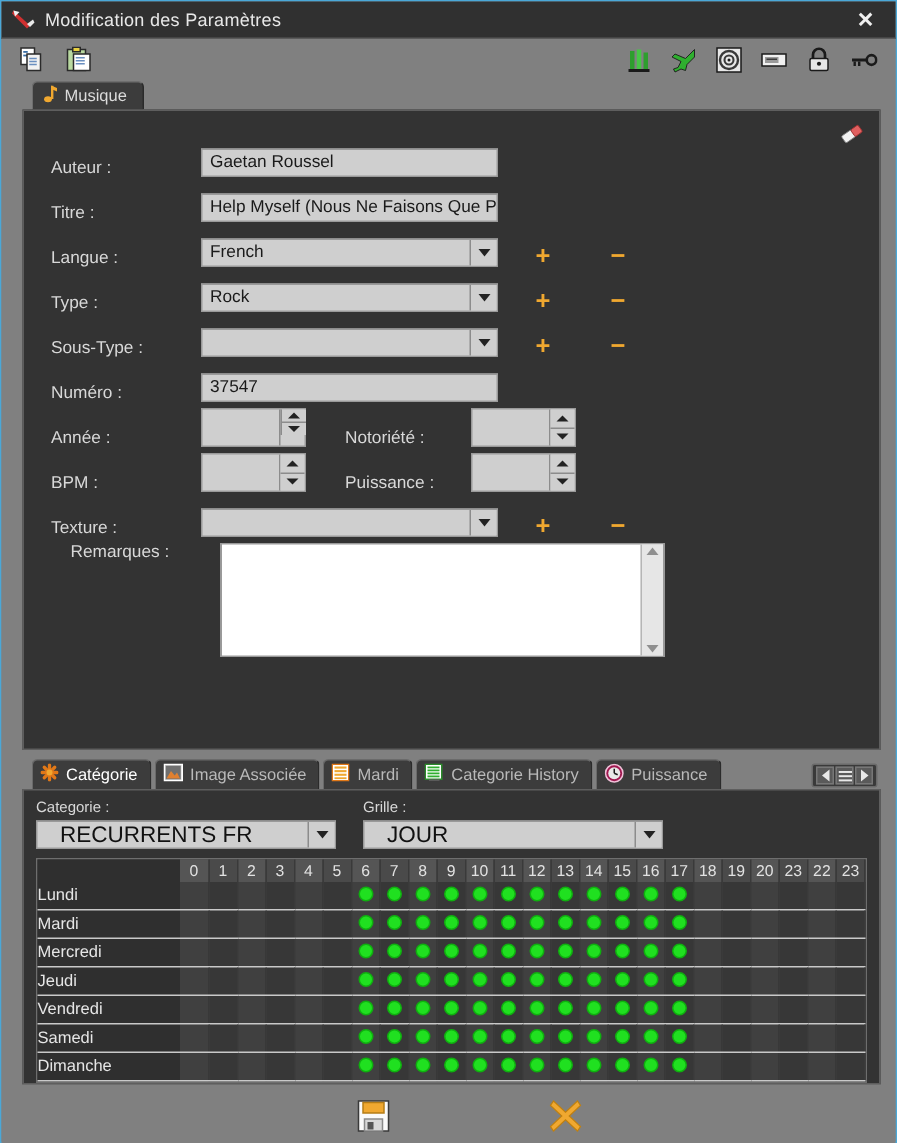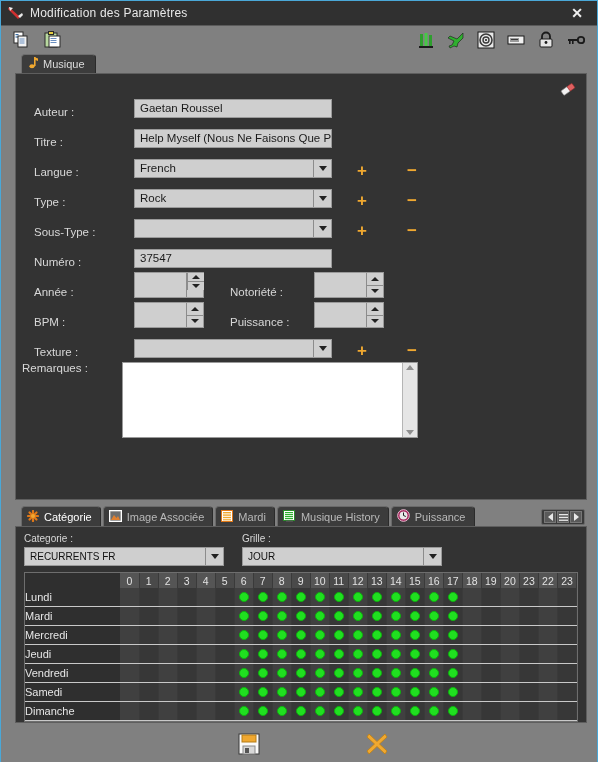--- a/index.html
+++ b/index.html
@@ -129,21 +129,21 @@
   .spin .sbtn {
     flex: 1; display:flex; align-items:center; justify-content:center;
     background:#cfcfcf;
   }
   .spin .sbtn:first-child { border-bottom: 1px solid #8c8c8c; }
   .tri-up-s { width:0;height:0;border-left:4px solid transparent;border-right:4px solid transparent;border-bottom:4px solid #222; }
   .tri-dn-s { width:0;height:0;border-left:4px solid transparent;border-right:4px solid transparent;border-top:4px solid #222; }
 
   .flabel2 { color:#d8d8d8; font-size:11.5px; width:110px; flex:0 0 110px; padding-left:26px; }
 
-  .remarks-wrap { display:flex; padding-left:6px; margin-top: 4px; }
+  .remarks-wrap { display:flex; padding-left:31px; margin-top: 4px; }
   .remarks-box {
     width: 296px; height: 76px;
     background:#ffffff; border:1px solid #9a9a9a;
     display:flex;
   }
   .remarks-text { flex:1; }
   .remarks-sb {
     width: 15px; flex:0 0 15px; background:#e6e6e6;
     border-left:1px solid #b5b5b5;
     display:flex; flex-direction:column; justify-content:space-between;
@@ -179,21 +179,21 @@
   .panel-bot {
     background:#333333; border:1px solid #5e5e5e;
     flex:1; padding: 6px 8px 0 8px;
   }
   .filters { display:flex; gap: 0; margin-bottom:6px; }
   .filt { display:flex; flex-direction:column; }
   .filt-label { color:#d8d8d8; font-size:10px; margin-bottom:3px; }
   .filt-combo {
     display:flex; height:19px; border:1px solid #9a9a9a; background:#cfcfcf;
   }
-  .filt-combo .val { flex:1; color:#111; font-size:10px; padding:0 5px; line-height:17px; white-space:nowrap; overflow:hidden; }
+  .filt-combo .val { flex:1; color:#111; font-size:15px; padding:0 15px; line-height:17px; white-space:nowrap; overflow:hidden; }
   .filt-combo .arrow { width:18px;flex:0 0 18px;background:#cfcfcf;border-left:1px solid #8c8c8c;display:flex;align-items:center;justify-content:center; }
 
   
   .grid { border:1px solid #6e6e6e; background:#2f2f2f; }
   table.sched { border-collapse: collapse; width:100%; }
   table.sched th, table.sched td { padding:0; }
   .hhead { height:15px; }
   .hcell {
     width: 18px; text-align:center; color:#e2e2e2; font-size:10.5px;
     background:#555555; border-right:1px solid #3a3a3a;
@@ -508,21 +508,21 @@
           <span><svg width="13" height="12" viewBox="0 0 13 12">
               <rect x="0.5" y="0.5" width="11" height="10" fill="#ffffff" stroke="#2a8a2a"></rect>
               <g fill="#2faf2f">
                 <rect x="2" y="2" width="8" height="1.2"></rect>
                 <rect x="2" y="4" width="8" height="1.2"></rect>
                 <rect x="2" y="6" width="8" height="1.2"></rect>
                 <rect x="2" y="8" width="8" height="1.2"></rect>
               </g>
               <rect x="3" y="10.5" width="7" height="1.2" fill="#5a5a5a"></rect>
             </svg></span>
-          <span>Musique History</span>
+          <span>Categorie History</span>
         </div>
         <div class="tab-bot">
           <span><svg width="13" height="13" viewBox="0 0 13 13">
               <circle cx="6.5" cy="6.5" r="5.8" fill="#a01850" stroke="#f0c0d8"></circle>
               <circle cx="6.5" cy="6.5" r="4" fill="#e8e8e8"></circle>
               <line x1="6.5" y1="6.5" x2="6.5" y2="3.5" stroke="#1a1a1a" stroke-width="1"></line>
               <line x1="6.5" y1="6.5" x2="8.8" y2="7.5" stroke="#1a1a1a" stroke-width="1"></line>
             </svg></span>
           <span>Puissance</span>
         </div>

